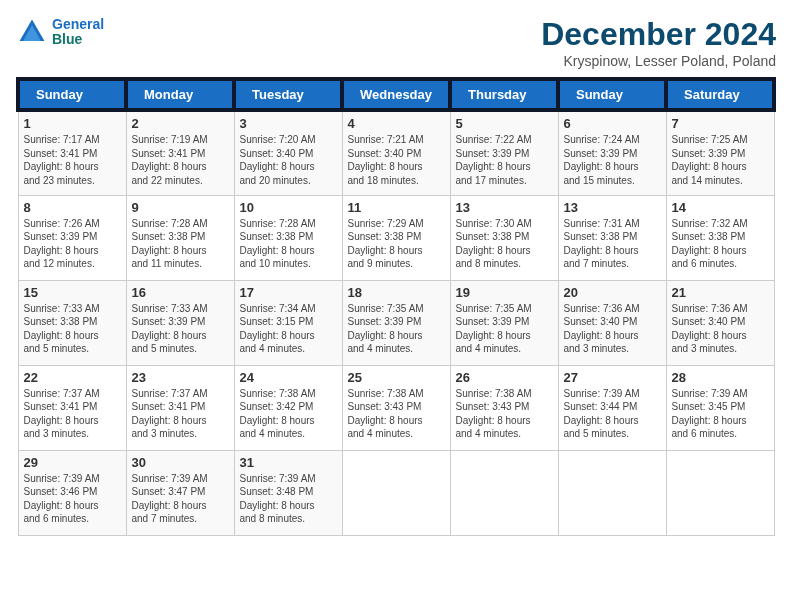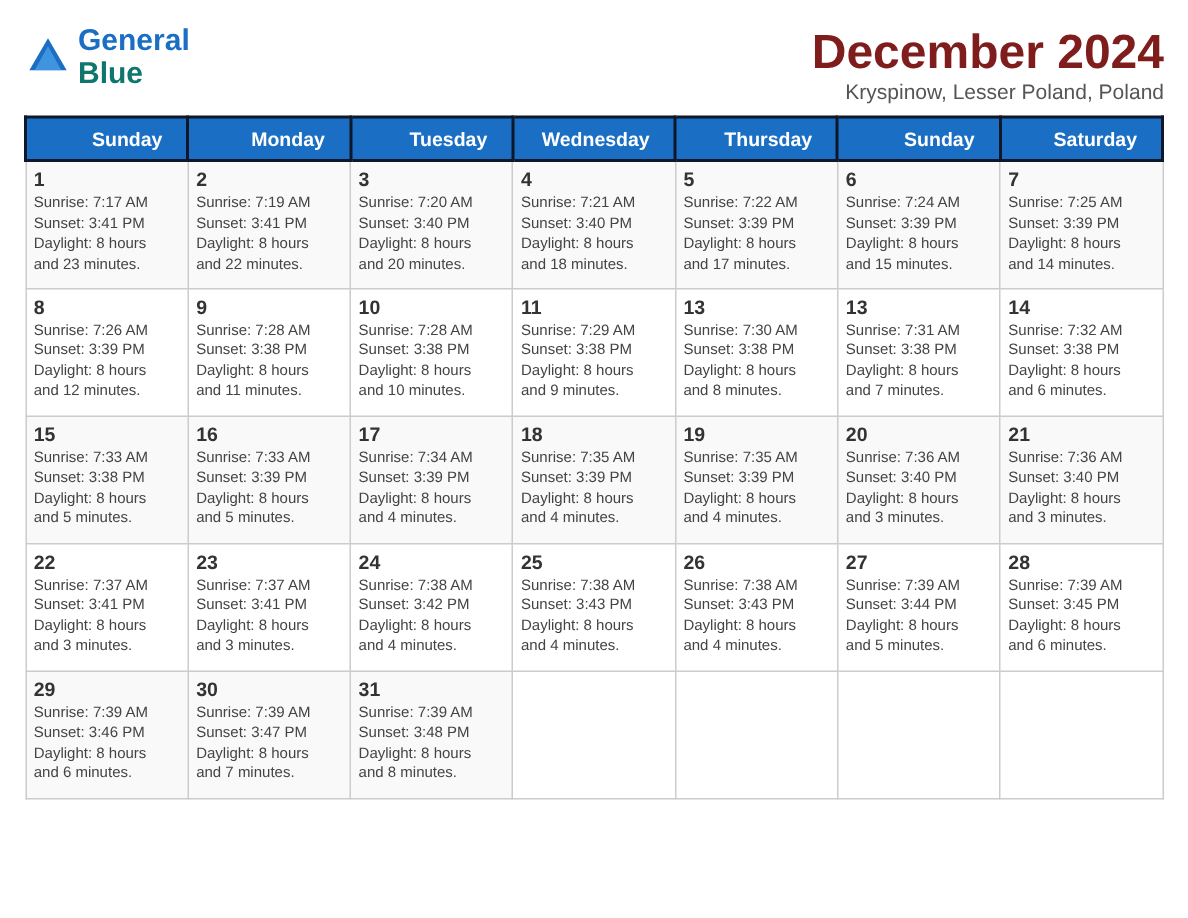--- a/index.html
+++ b/index.html
@@ -15,57 +15,57 @@
       justify-content: space-between;
       align-items: flex-start;
       margin-bottom: 8px;
     }
     .logo {
       display: flex;
       align-items: center;
       gap: 4px;
     }
     .logo-text {
-      font-size: 20px;
+      font-size: 14px;
       font-weight: bold;
       color: #333;
       line-height: 1.1;
     }
     .logo-text span {
       color: #1a6fc4;
     }
     .logo-icon {
       width: 32px;
       height: 32px;
     }
     .title-block {
       text-align: right;
     }
     .month-title {
       font-size: 32px;
       font-weight: bold;
-      color: #7f1d1d;
+      color: #0c4a6e;
     }
     .location {
       font-size: 14px;
       color: #555;
     }
     table {
       width: 100%;
       border-collapse: collapse;
       table-layout: fixed;
     }
     thead th {
       background: #1a6fc4;
       color: #fff;
       font-size: 13px;
       font-weight: bold;
       padding: 6px 16px;
-      text-align: right;
-      border: 2px solid #0f172a;
+      text-align: left;
+      border: 4px solid #0f172a;
     }
     tbody td {
       border: 1px solid #ccc;
       vertical-align: top;
       padding: 4px 5px;
       font-size: 10px;
       color: #333;
       height: 85px;
       background: #fff;
     }
@@ -232,21 +232,21 @@
         <td>
           <span class="day-num">16</span>
           <div class="day-info" style="white-space: pre-line;">Sunrise: 7:33 AM
 Sunset: 3:39 PM
 Daylight: 8 hours
 and 5 minutes.</div>
         </td>
         <td>
           <span class="day-num">17</span>
           <div class="day-info" style="white-space: pre-line;">Sunrise: 7:34 AM
-Sunset: 3:39 PM
+Sunset: 3:15 PM
 Daylight: 8 hours
 and 4 minutes.</div>
         </td>
         <td>
           <span class="day-num">18</span>
           <div class="day-info" style="white-space: pre-line;">Sunrise: 7:35 AM
 Sunset: 3:39 PM
 Daylight: 8 hours
 and 4 minutes.</div>
         </td>

